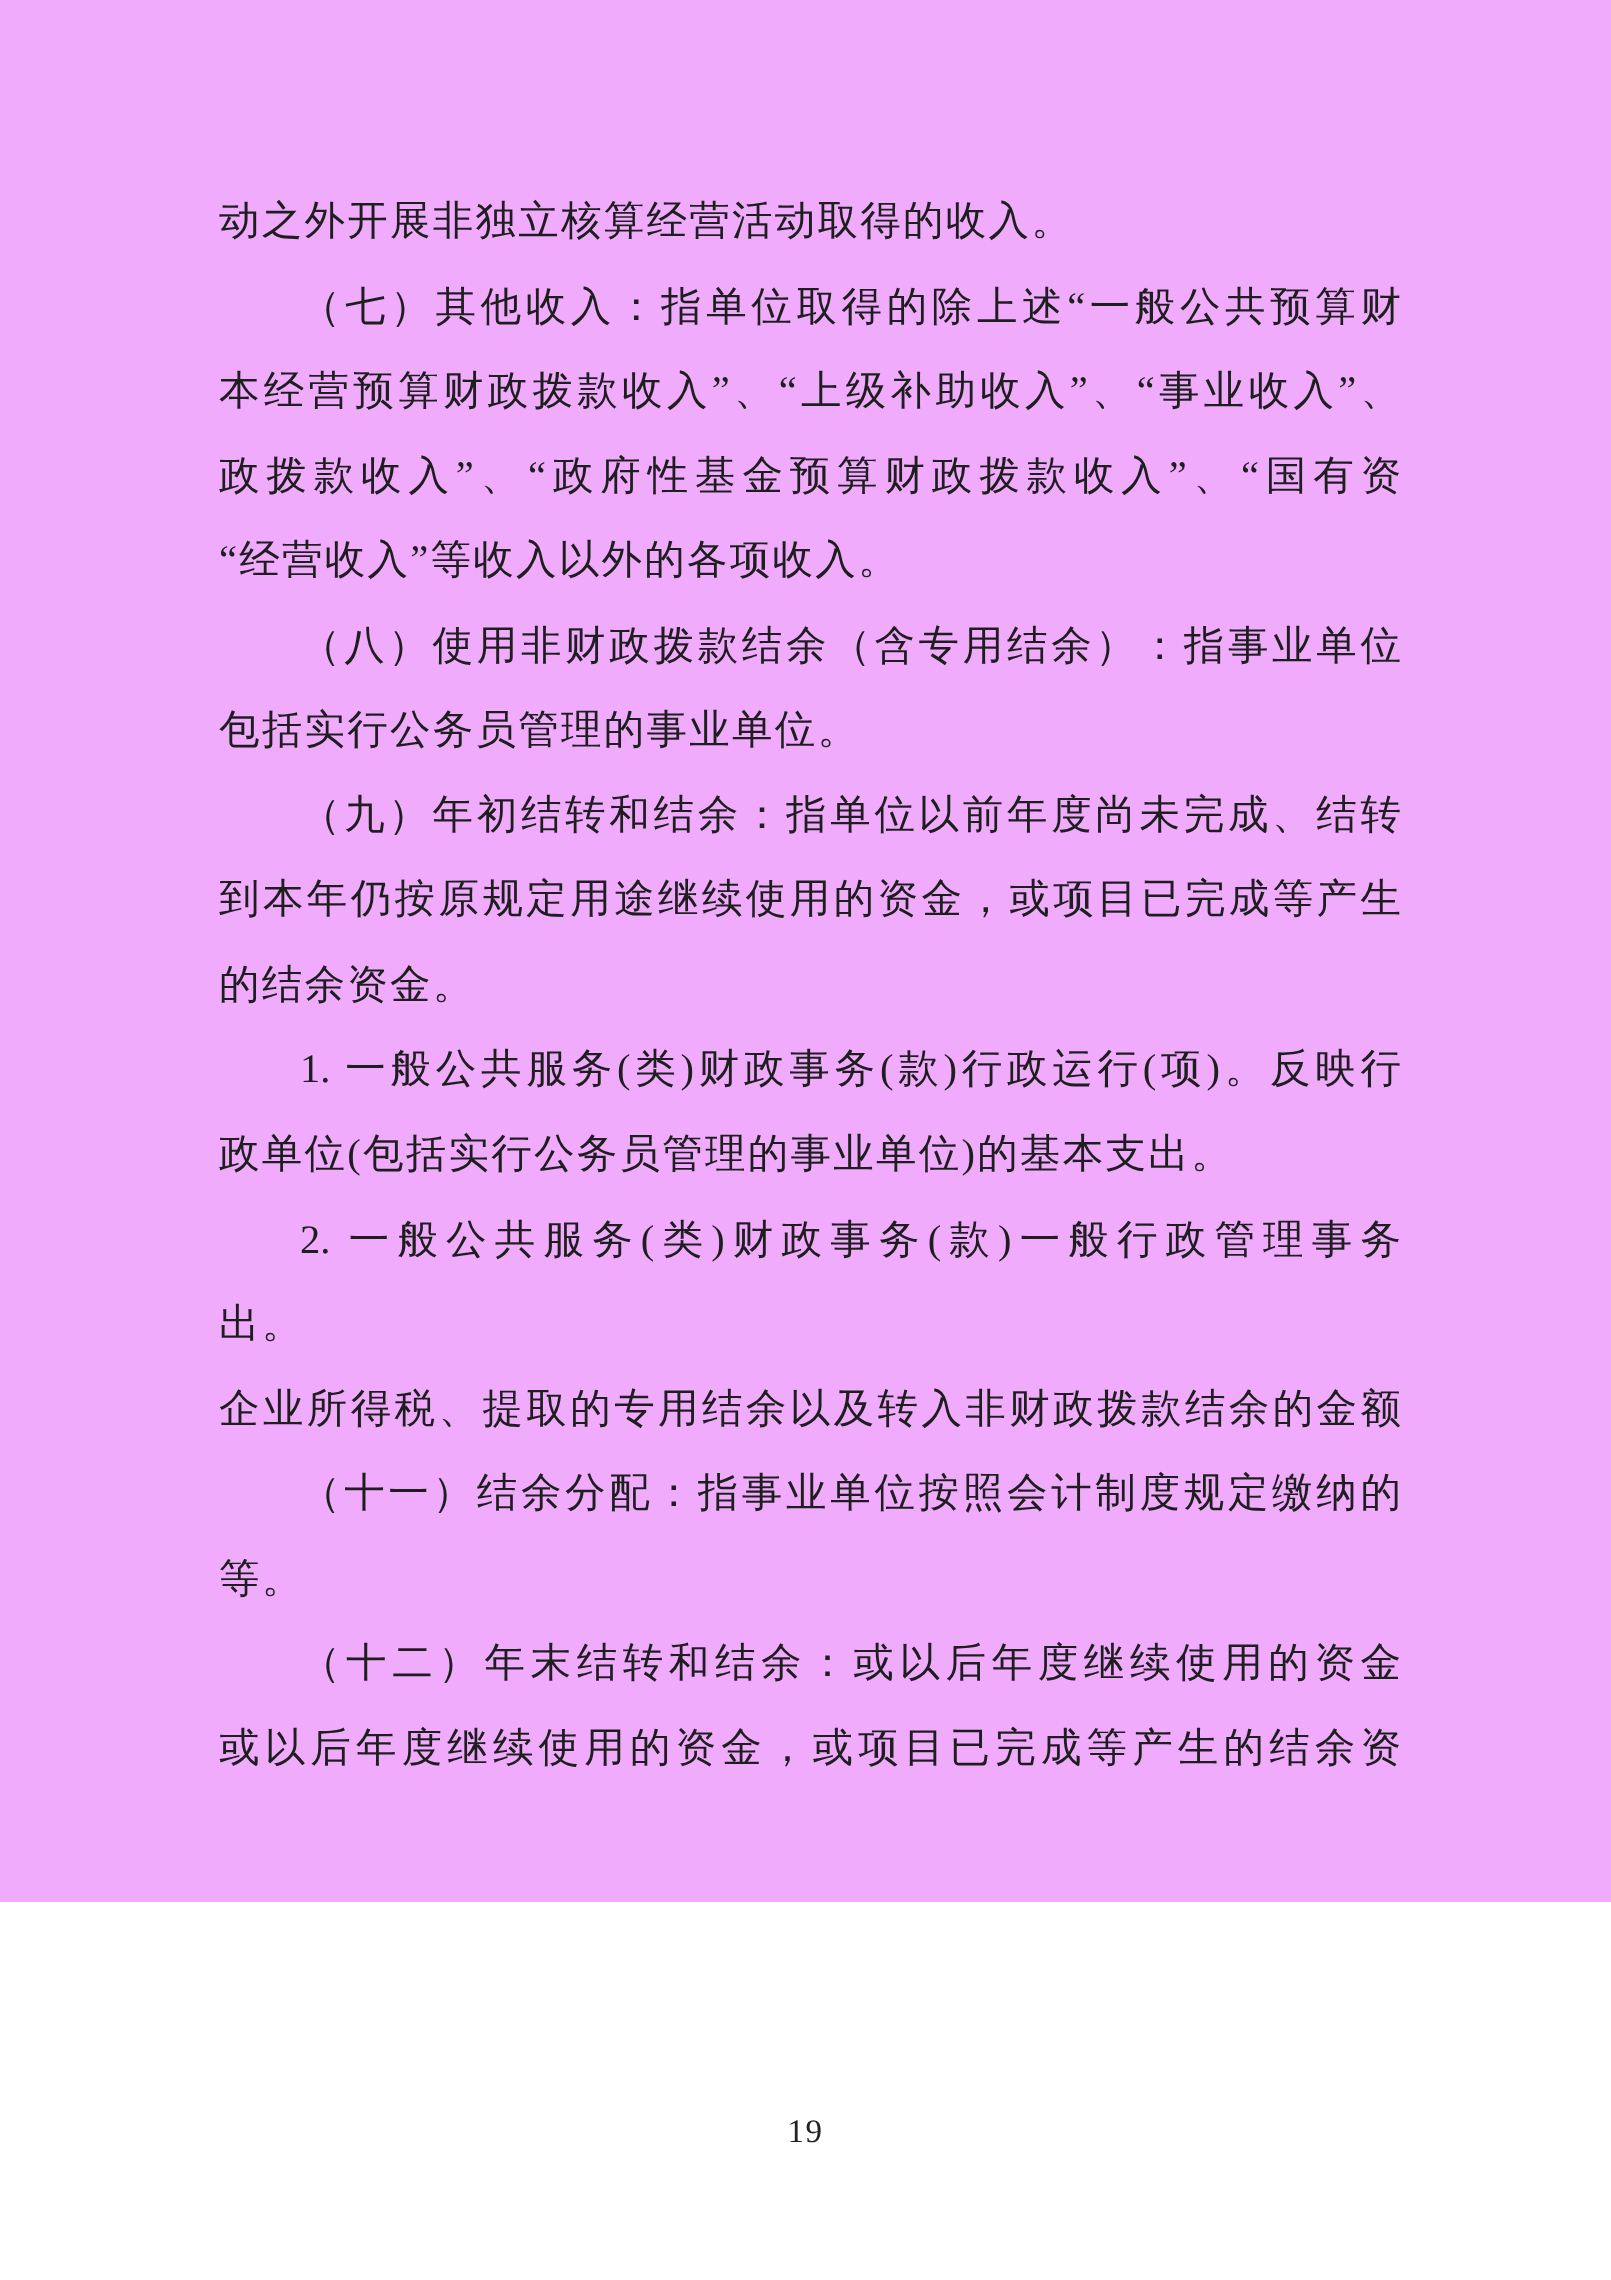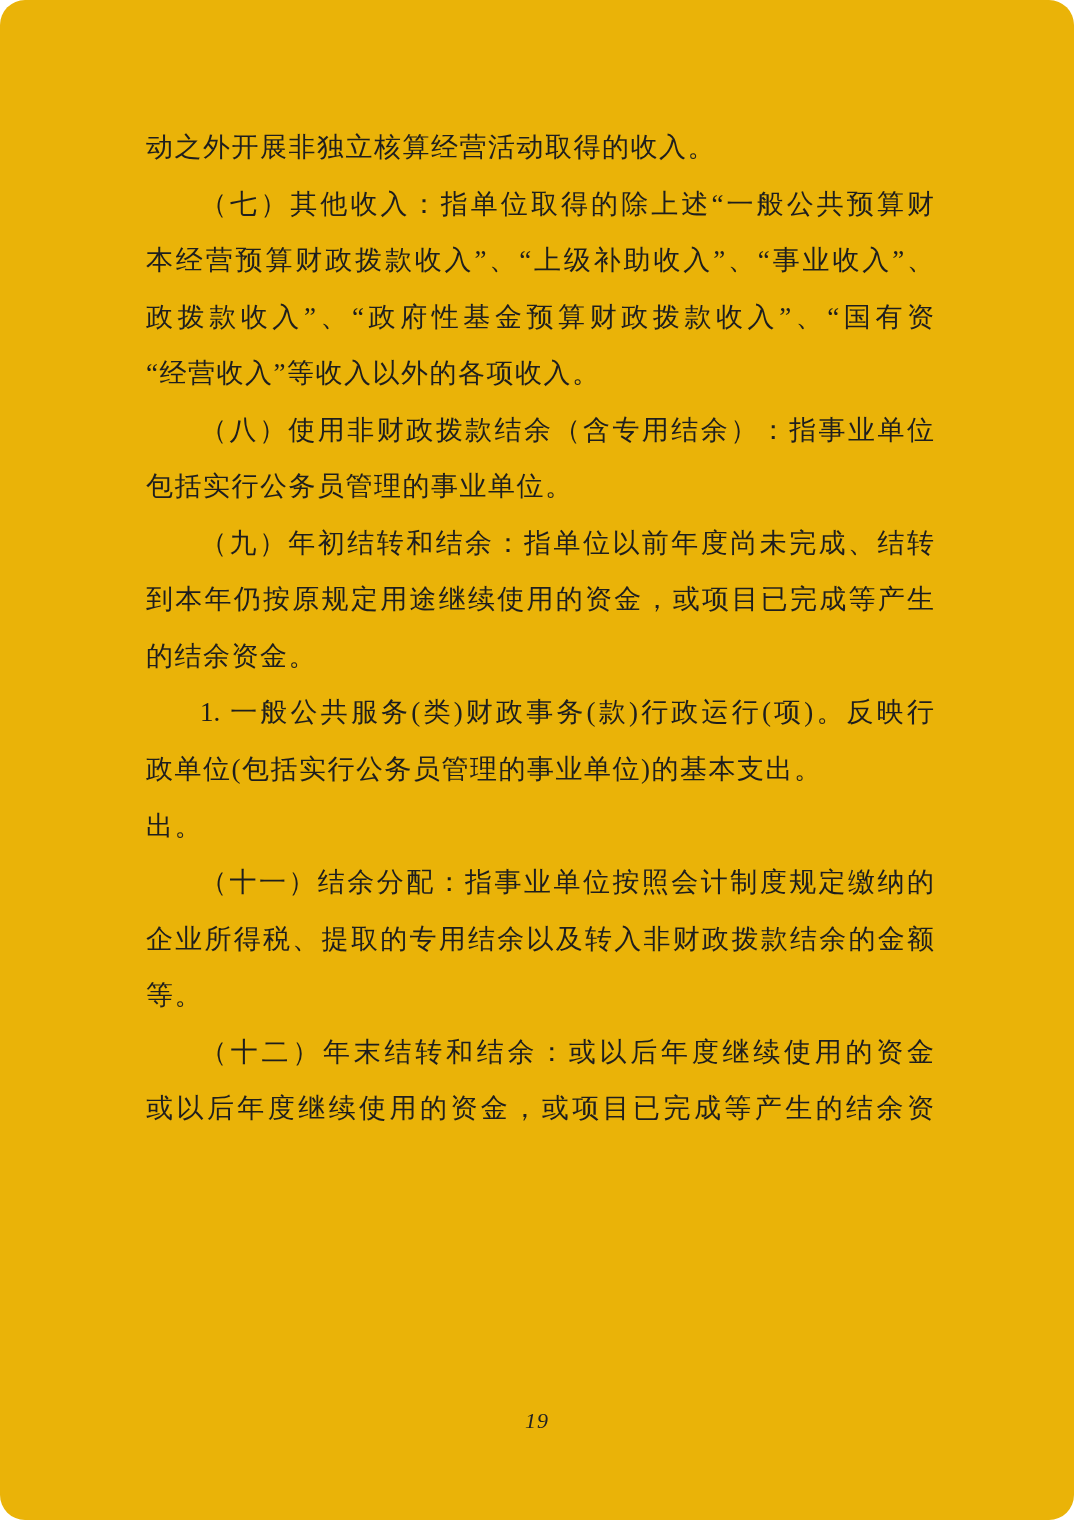--- a/index.html
+++ b/index.html
@@ -9,23 +9,22 @@
     background: #ffffff;
     position: relative;
     font-family: "Liberation Serif", "DejaVu Serif", serif;
     color: #1e1e1e;
     overflow: hidden;
   }
   .sheet {
     position: absolute;
     left: 0; top: 0;
     width: 1074px;
-    height: 1520px;
-    background: #eab308;
-    border-radius: 25px;
+    height: 1268px;
+    background: #f0abfc;
   }
   .doc {
     position: absolute;
     left: 146px;
     top: 119px;
     width: 788px;
     font-size: 27px;
     line-height: 56.55px;
   }
   .line {
@@ -47,41 +46,41 @@
   .ind { text-indent: 54px; }
   .pagenum {
     position: absolute;
     top: 1408px;
     left: 0;
     width: 100%;
     text-align: center;
     font-size: 22px;
     letter-spacing: 1px;
     color: #222222;
-    font-style: italic;
   }
 </style>
 </head>
 <body>
 
 <div class="sheet">
   <div class="doc">
     <div class="line plain">动之外开展非独立核算经营活动取得的收入。</div>
     <div class="line ind j">（七）其他收入：指单位取得的除上述“一般公共预算财</div>
     <div class="line j">本经营预算财政拨款收入”、“上级补助收入”、“事业收入”、</div>
     <div class="line j">政拨款收入”、“政府性基金预算财政拨款收入”、“国有资</div>
     <div class="line plain">“经营收入”等收入以外的各项收入。</div>
     <div class="line ind j">（八）使用非财政拨款结余（含专用结余）：指事业单位</div>
     <div class="line plain">包括实行公务员管理的事业单位。</div>
     <div class="line ind j">（九）年初结转和结余：指单位以前年度尚未完成、结转</div>
     <div class="line j">到本年仍按原规定用途继续使用的资金，或项目已完成等产生</div>
     <div class="line plain">的结余资金。</div>
     <div class="line ind j">1. 一般公共服务(类)财政事务(款)行政运行(项)。反映行</div>
     <div class="line plain">政单位(包括实行公务员管理的事业单位)的基本支出。</div>
+    <div class="line ind j">2. 一般公共服务(类)财政事务(款)一般行政管理事务</div>
     <div class="line plain">出。</div>
+    <div class="line j">企业所得税、提取的专用结余以及转入非财政拨款结余的金额</div>
     <div class="line ind j">（十一）结余分配：指事业单位按照会计制度规定缴纳的</div>
-    <div class="line j">企业所得税、提取的专用结余以及转入非财政拨款结余的金额</div>
     <div class="line plain">等。</div>
     <div class="line ind j">（十二）年末结转和结余：或以后年度继续使用的资金</div>
     <div class="line j">或以后年度继续使用的资金，或项目已完成等产生的结余资</div>
   </div>
   <div class="pagenum">19</div>
 </div>
 
 </body></html>

